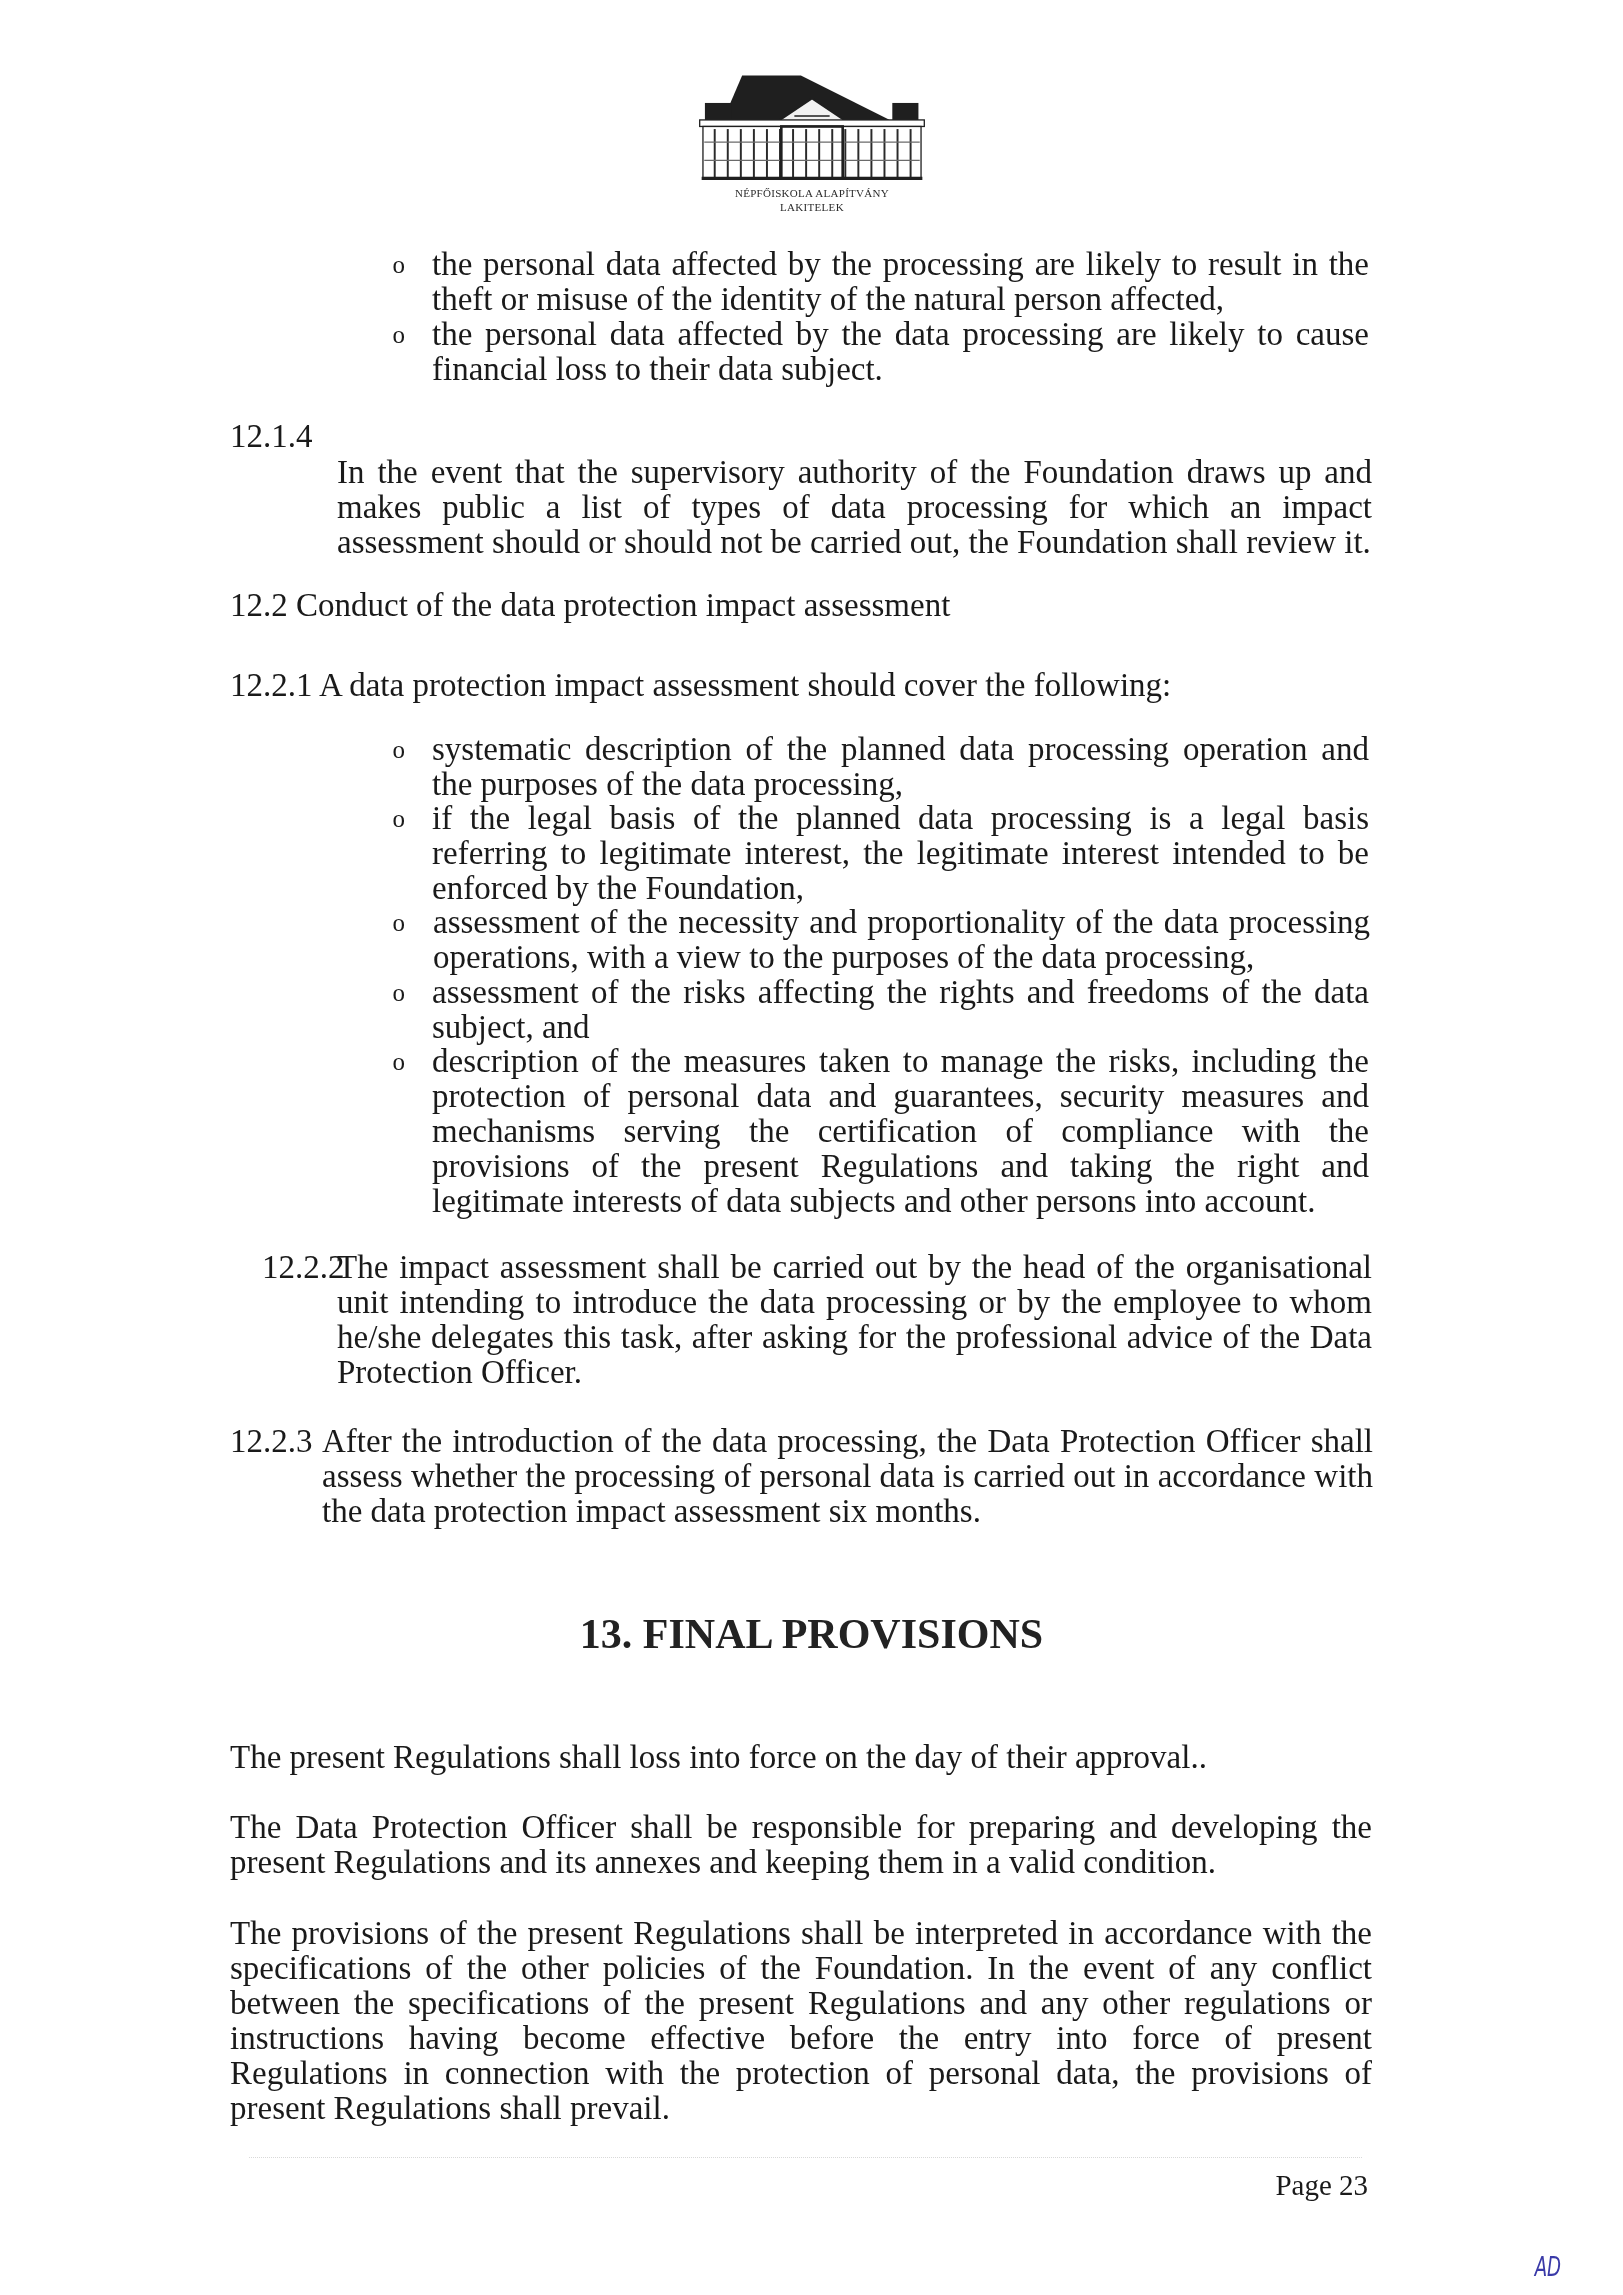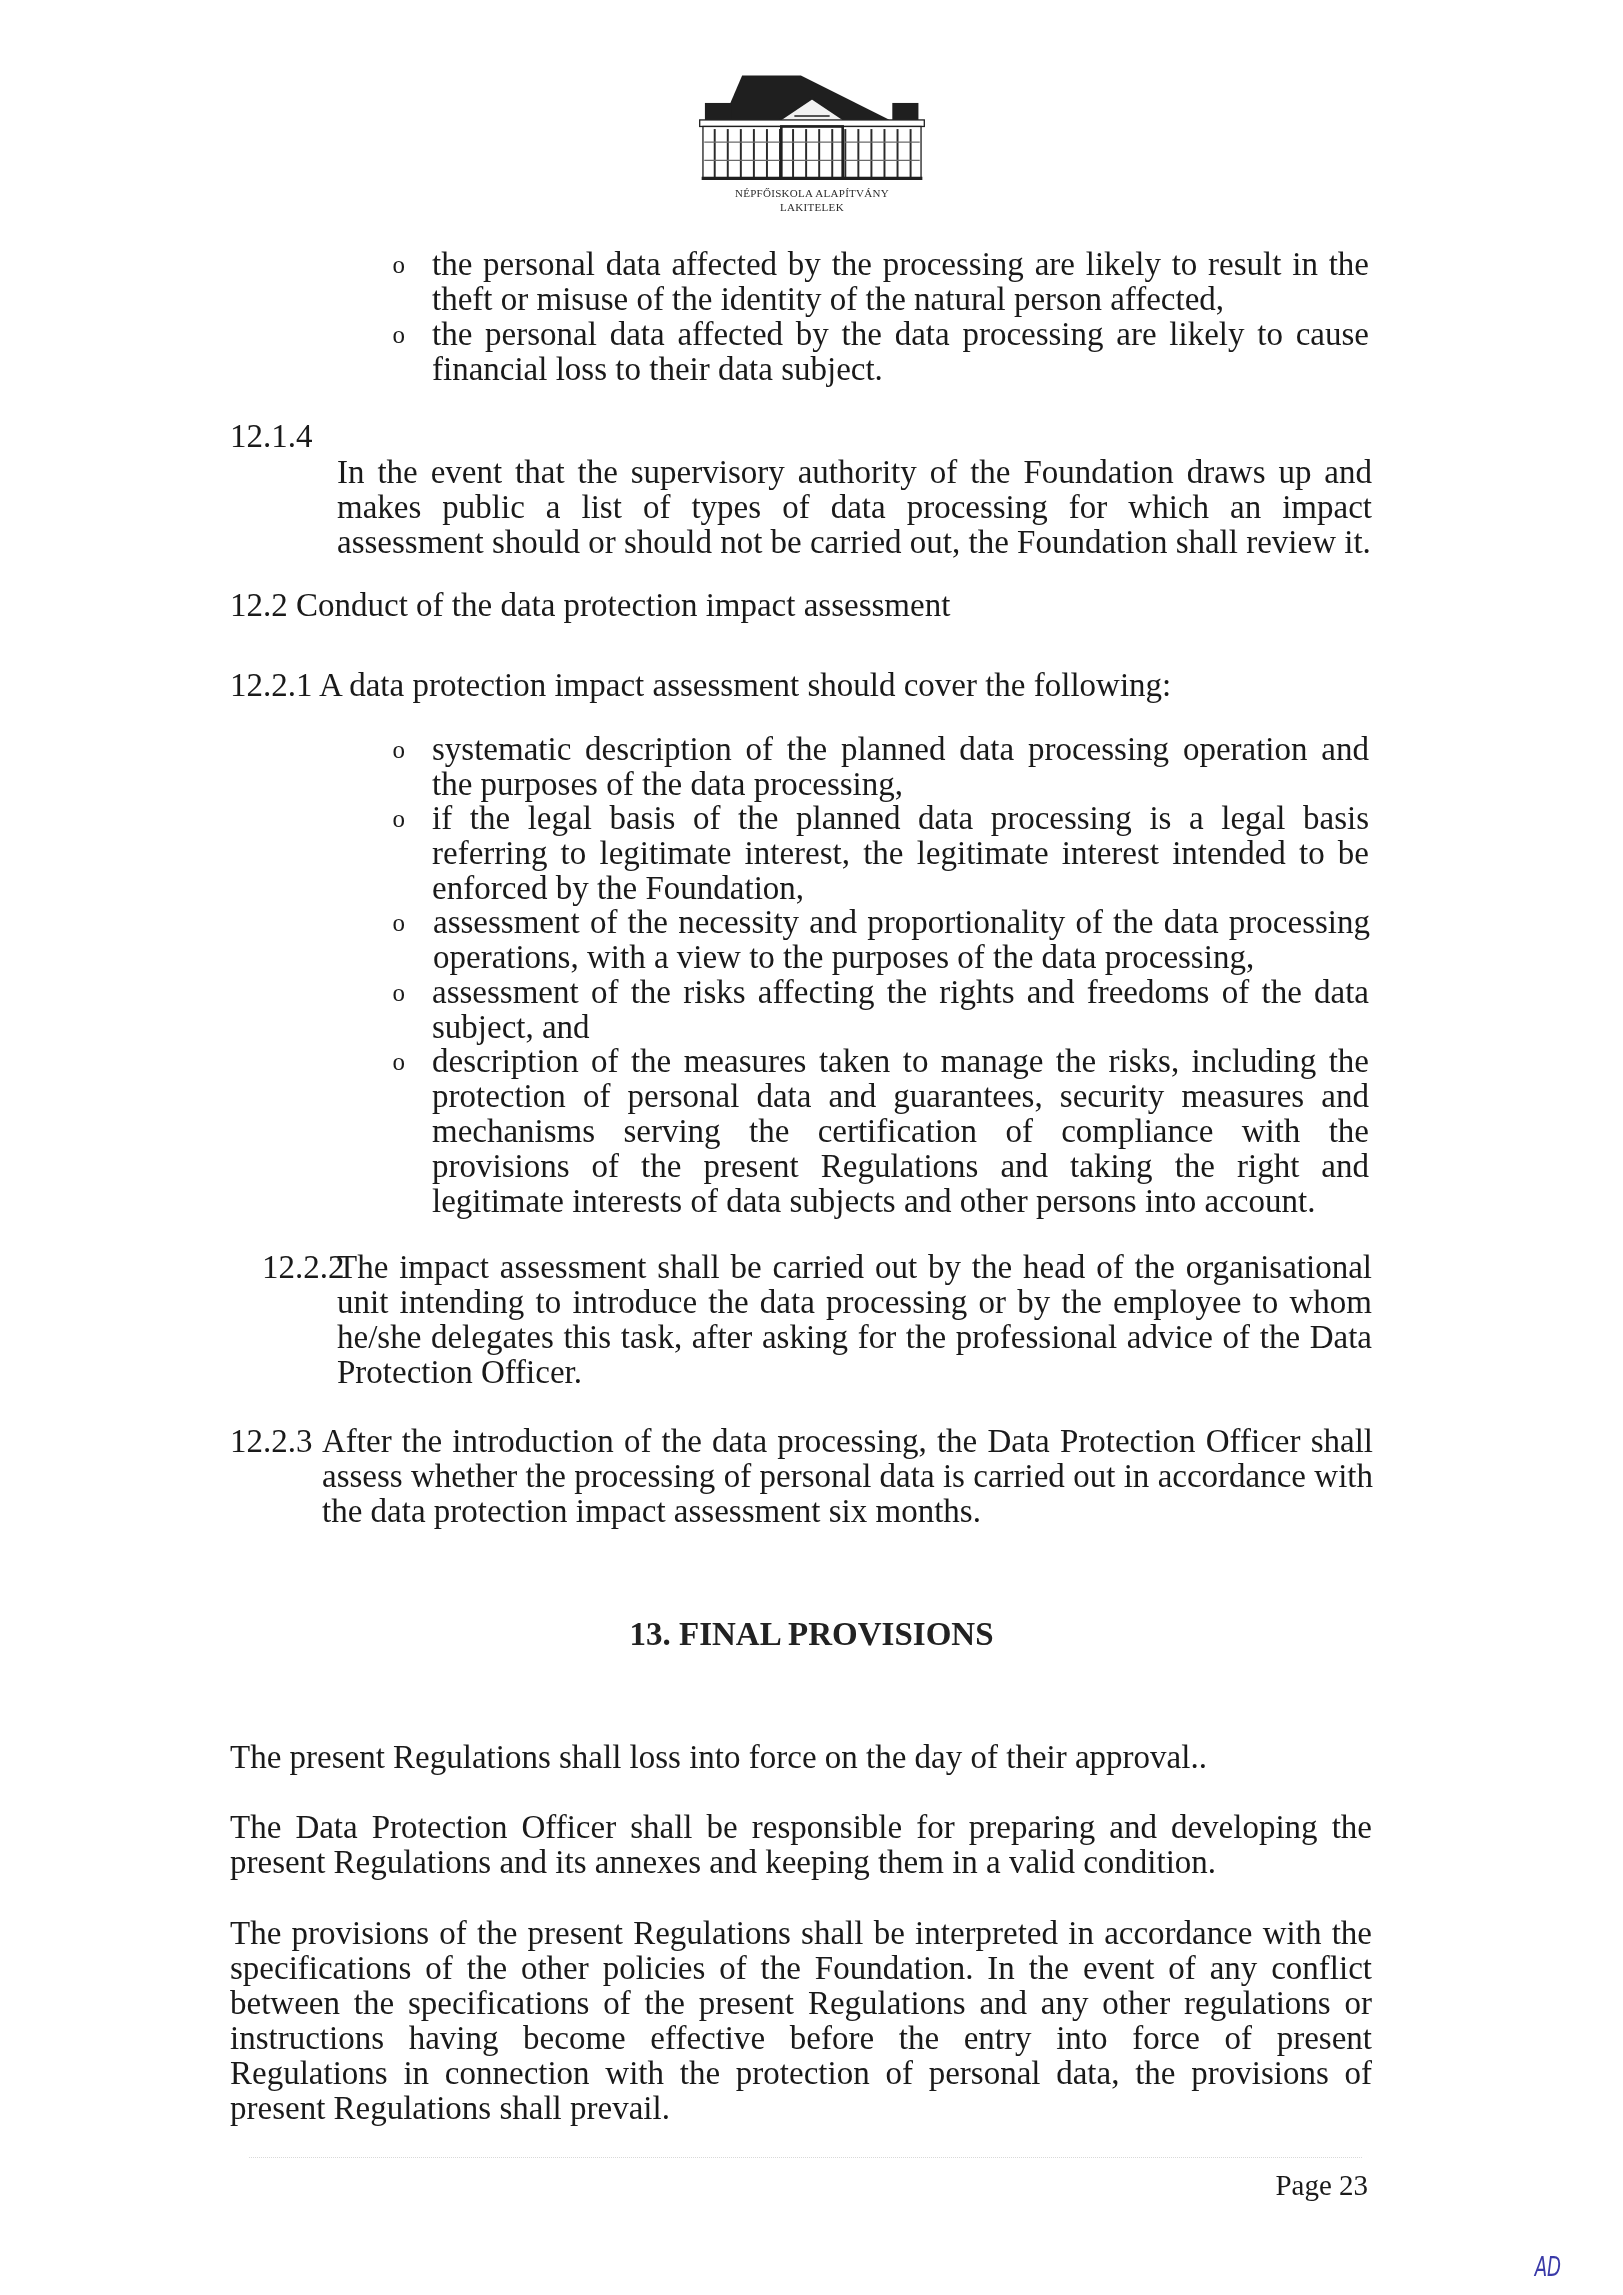--- a/index.html
+++ b/index.html
@@ -17,21 +17,21 @@
     position: absolute; font-size: 25px; line-height: 35px;
     width: 19.6px; text-align: center;
   }
   .logo { left: 696px; top: 69px; width: 232px; height: 151px; }
   .logo-caption {
     position: absolute; left: 0; width: 100%; text-align: center;
     font-size: 11px; letter-spacing: 0.3px; color: #2b2b2b; line-height: 14.4px;
   }
   .heading-13 {
     left: 0; width: 1623px; top: 1611px; text-align: center;
-    font-weight: bold; font-size: 33px; line-height: 46px; color: #222;
+    font-weight: bold; font-size: 42px; line-height: 46px; color: #222;
   }
   .footer-rule {
     left: 249px; top: 2157px; width: 1113px; height: 0;
     border-top: 1.3px dotted #d9d9d9;
   }
   .page-num { left: 1244px; top: 2168px; width: 124px; text-align: right; font-size: 29px; line-height: 34px; }
   .initials { left: 1529px; top: 2252px; font-size: 26px; color: #3a3aa8; font-style: italic; font-family: "DejaVu Sans", sans-serif; transform: scaleX(0.7); }
 </style>
 </head>
 <body>

